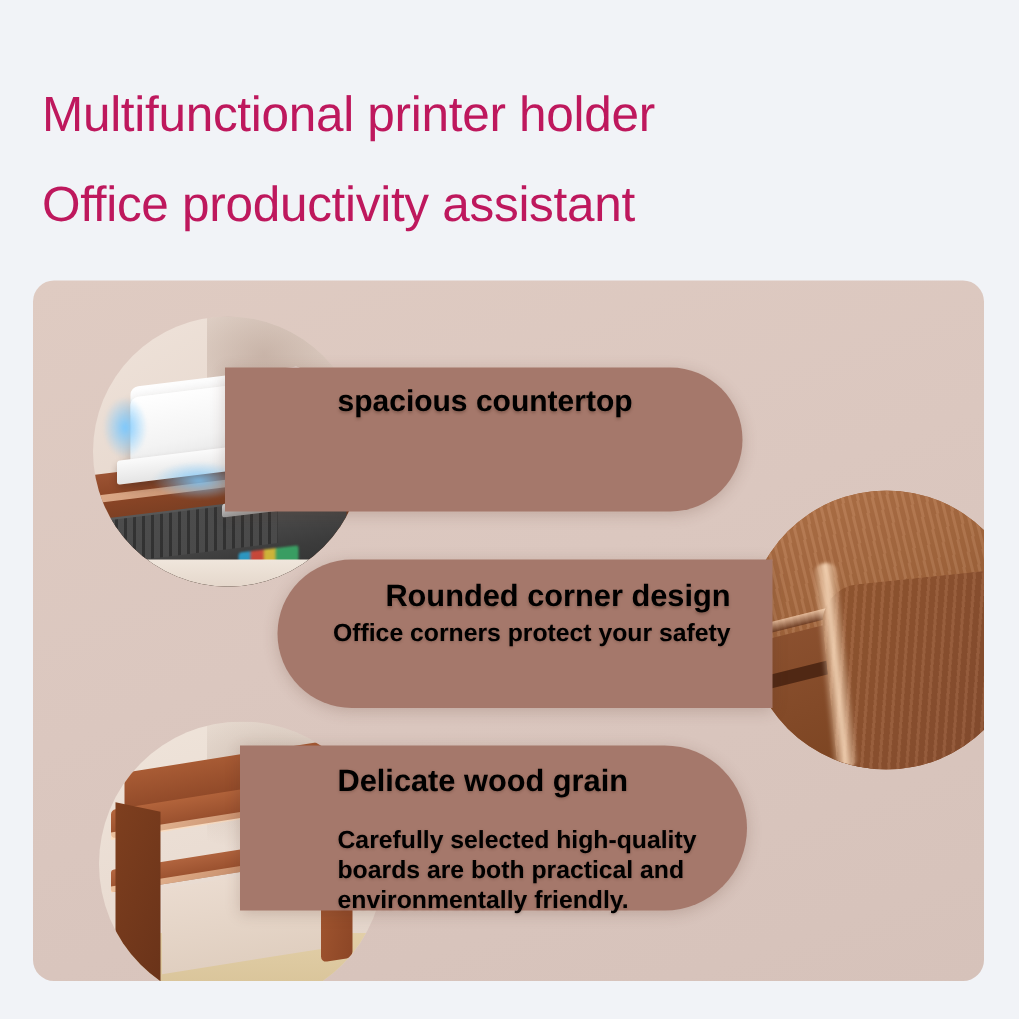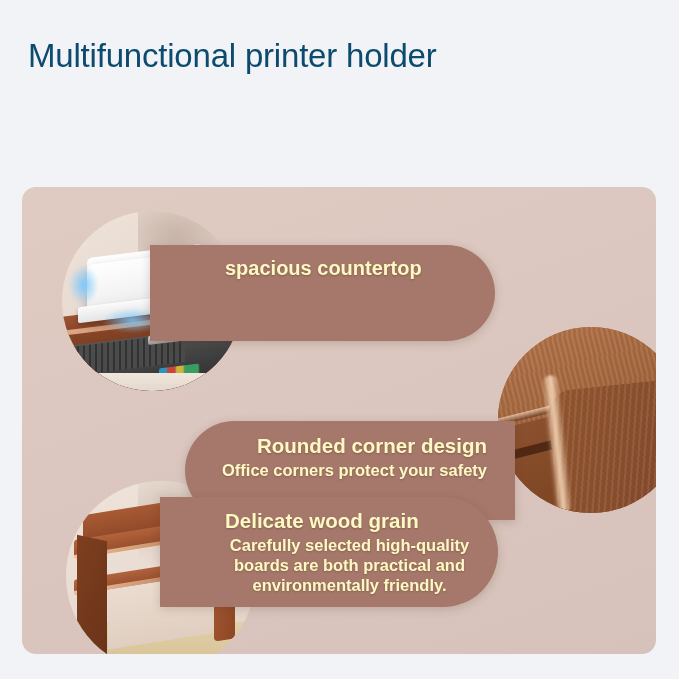--- a/index.html
+++ b/index.html
@@ -14,24 +14,25 @@
   
   #title-block{
     position:absolute;
     left:28px; top:36px;
     width:600px;
   }
   .title-line{
     display:block;
     font-size:33px;
     line-height:40px;
-    color:#0c4a6e;
+    color:#be185d;
     font-weight:400;
     letter-spacing:-0.2px;
     white-space:nowrap;
+    margin-top:20px;
   }
 
   
   #feature-panel{
     position:absolute;
     left:22px; top:187px;
     width:634px; height:467px;
     background:linear-gradient(160deg,#dfcbc2 0%,#dbc7bf 45%,#d6c2ba 100%);
     border-radius:14px;
     overflow:hidden;
@@ -238,21 +239,21 @@
   .ps-cavity{
     position:absolute;left:22%;top:54%;width:56%;height:30%;
     background:linear-gradient(180deg,#eadbcf,#e0cfc0);
     transform:skewY(-9deg);
   }
 
   
   .bubble{
     position:absolute;
     background:#a5786b;
-    color:#fef9c3;
+    color:#000000;
     box-sizing:border-box;
     box-shadow:0 2px 10px rgba(90,55,40,.22);
   }
   .bubble .b-title{
     display:block;
     font-weight:bold;
     line-height:1.18;
     text-shadow:0 1px 2px rgba(70,40,30,.35);
   }
   .bubble .b-body{
@@ -272,40 +273,40 @@
   #bubble-countertop .b-title{font-size:20px;margin-bottom:3px;}
   #bubble-countertop .b-body{font-size:16.5px;}
 
   
   #bubble-corner{
     left:185px; top:373px;
     width:330px; height:99px;
     border-radius:50px 0 0 50px;
     padding:13px 28px 0 20px;
     text-align:right;
-    margin-top:48px;
   }
   #bubble-corner .b-title{font-size:20.5px;margin-bottom:3px;}
   #bubble-corner .b-body{font-size:16.5px;}
 
   
   #bubble-grain{
     left:160px; top:497px;
     width:338px; height:110px;
     border-radius:0 55px 55px 0;
     padding:12px 24px 0 65px;
   }
-  #bubble-grain .b-title{font-size:20.5px;margin-bottom:3px;}
-  #bubble-grain .b-body{font-size:16.5px;text-align:center;}
+  #bubble-grain .b-title{font-size:20.5px;margin-bottom:18px;}
+  #bubble-grain .b-body{font-size:16.5px;}
 </style>
 </head>
 <body>
 
 <div id="title-block">
   <span class="title-line">Multifunctional printer holder</span>
+  <span class="title-line">Office productivity assistant</span>
 </div>
 
 <div id="feature-panel">
 
   <div class="photo-circle" id="photo-printer">
     <div class="pp-wall"></div>
     <div class="pp-wallshadow"></div>
     <div class="pp-desk"></div>
     <div class="pp-deskedge"></div>
     <div class="pp-printer-top"></div>

